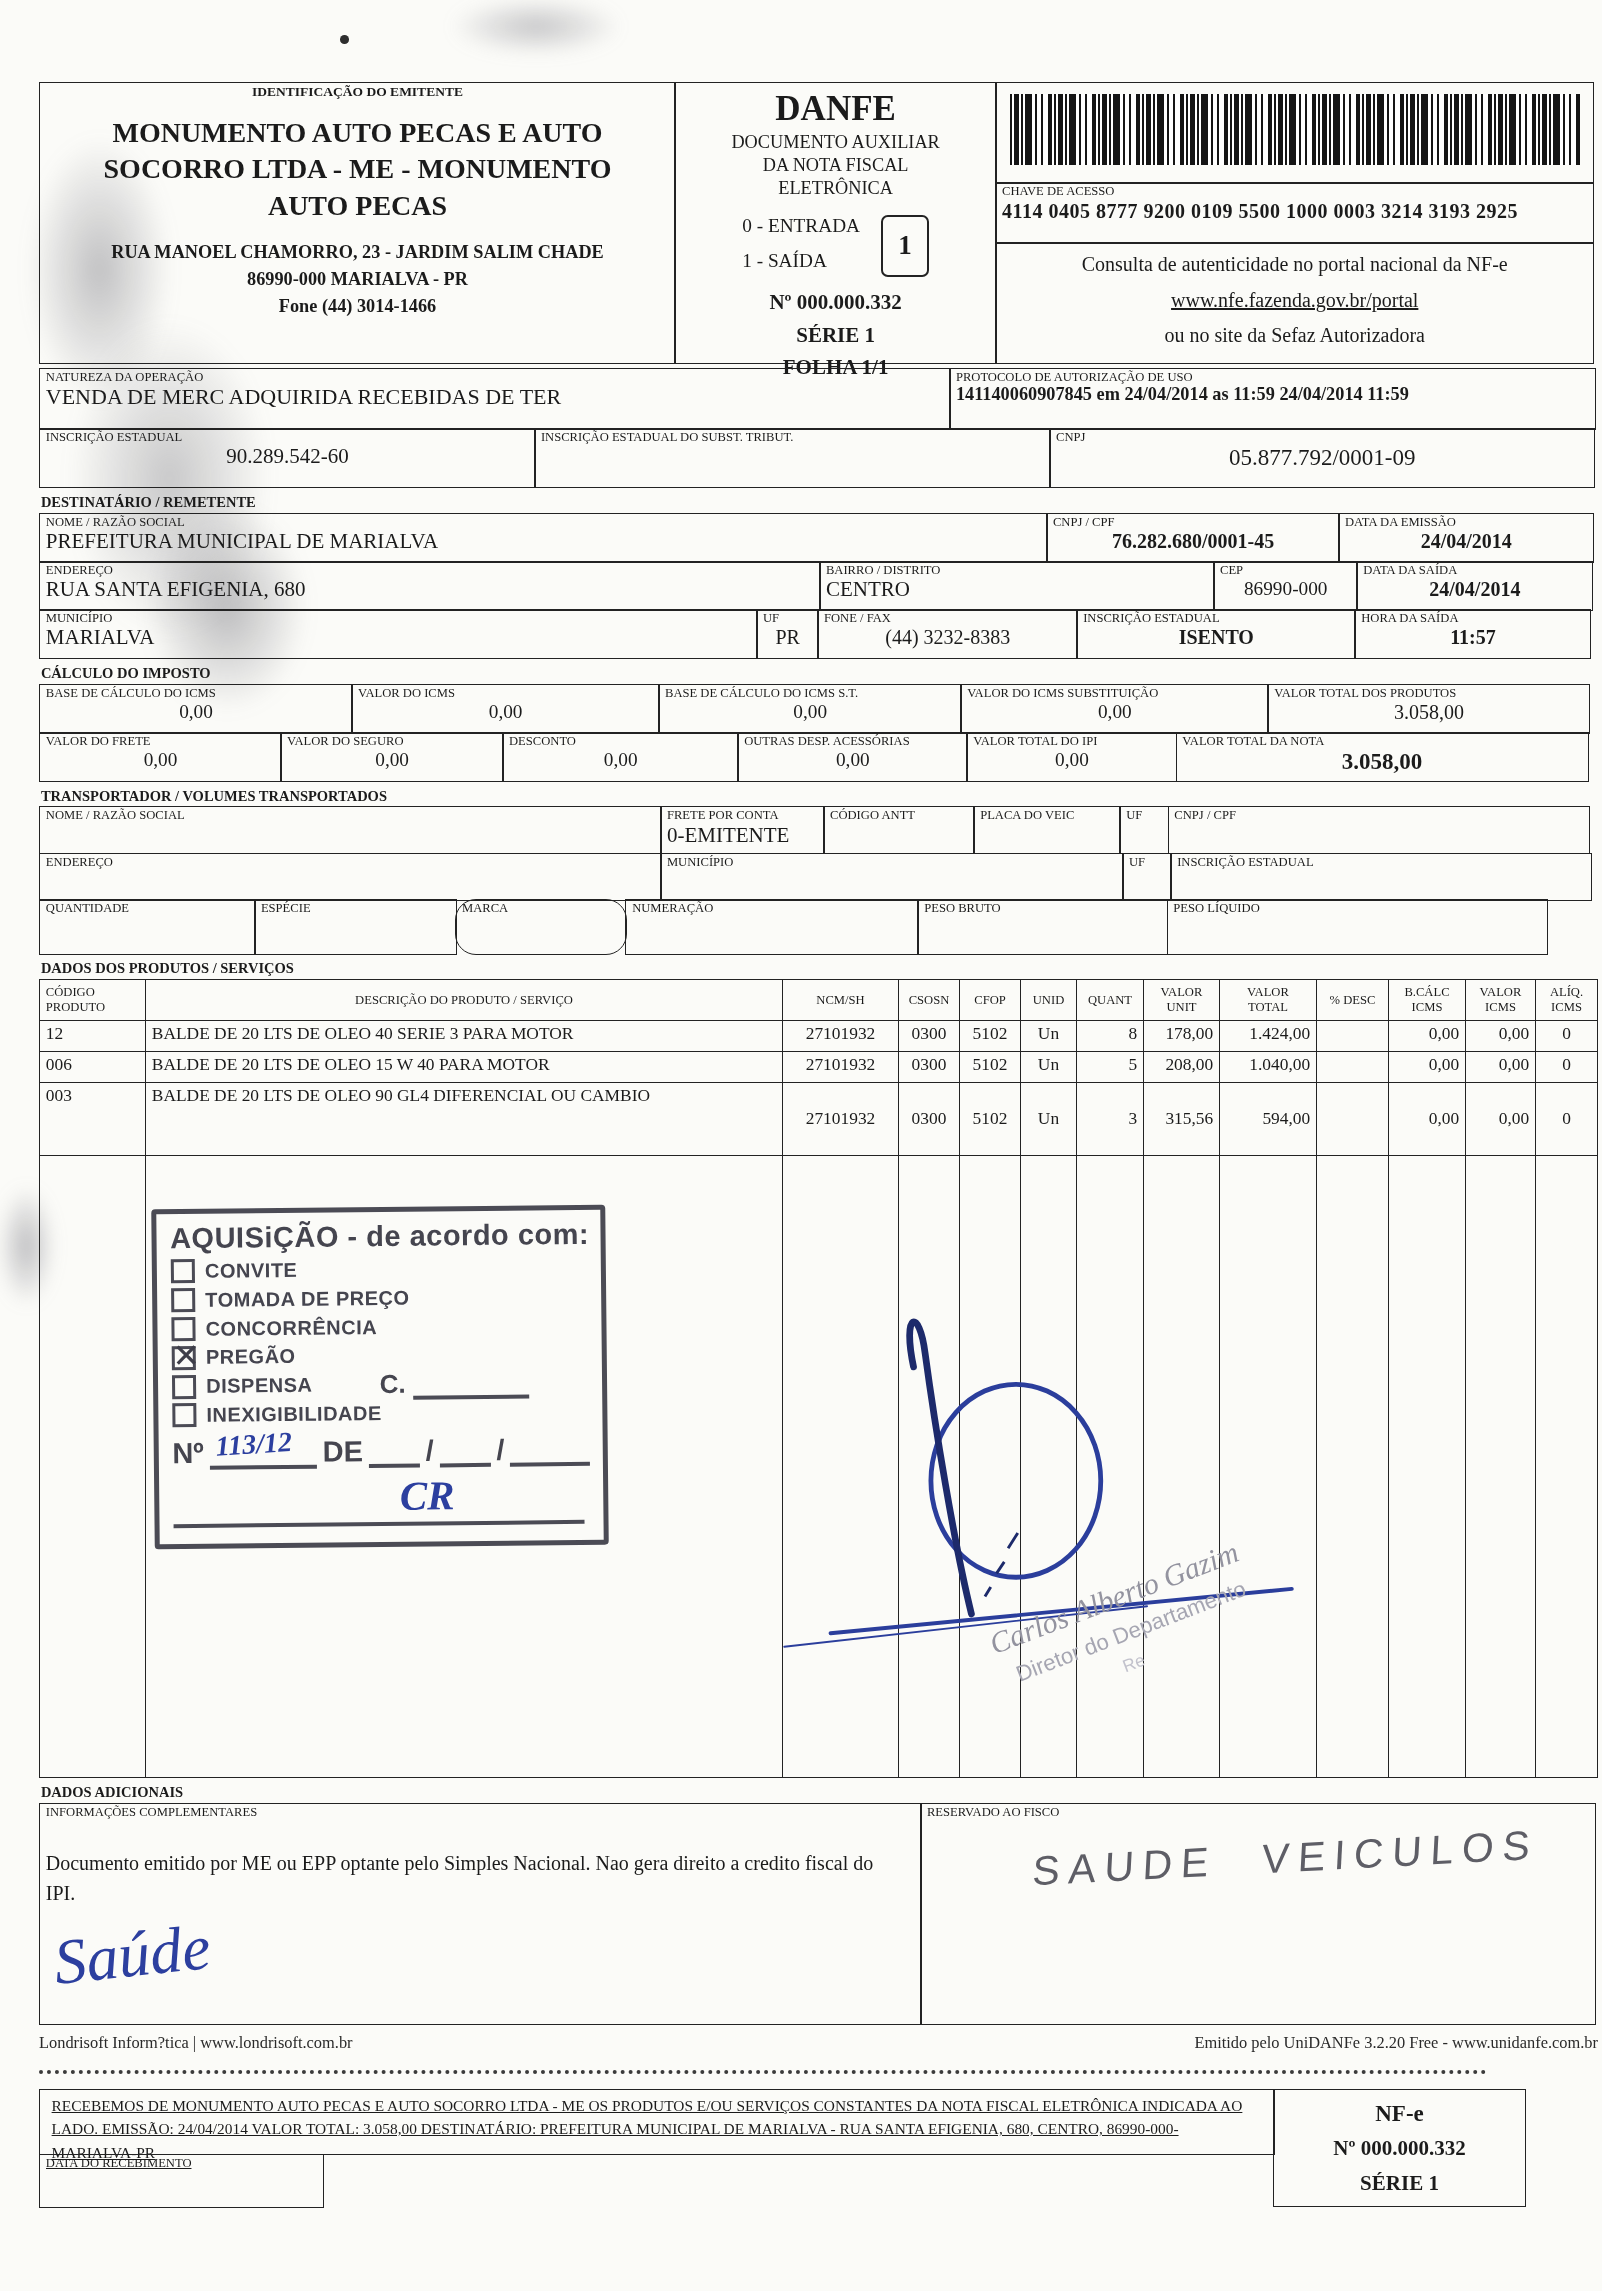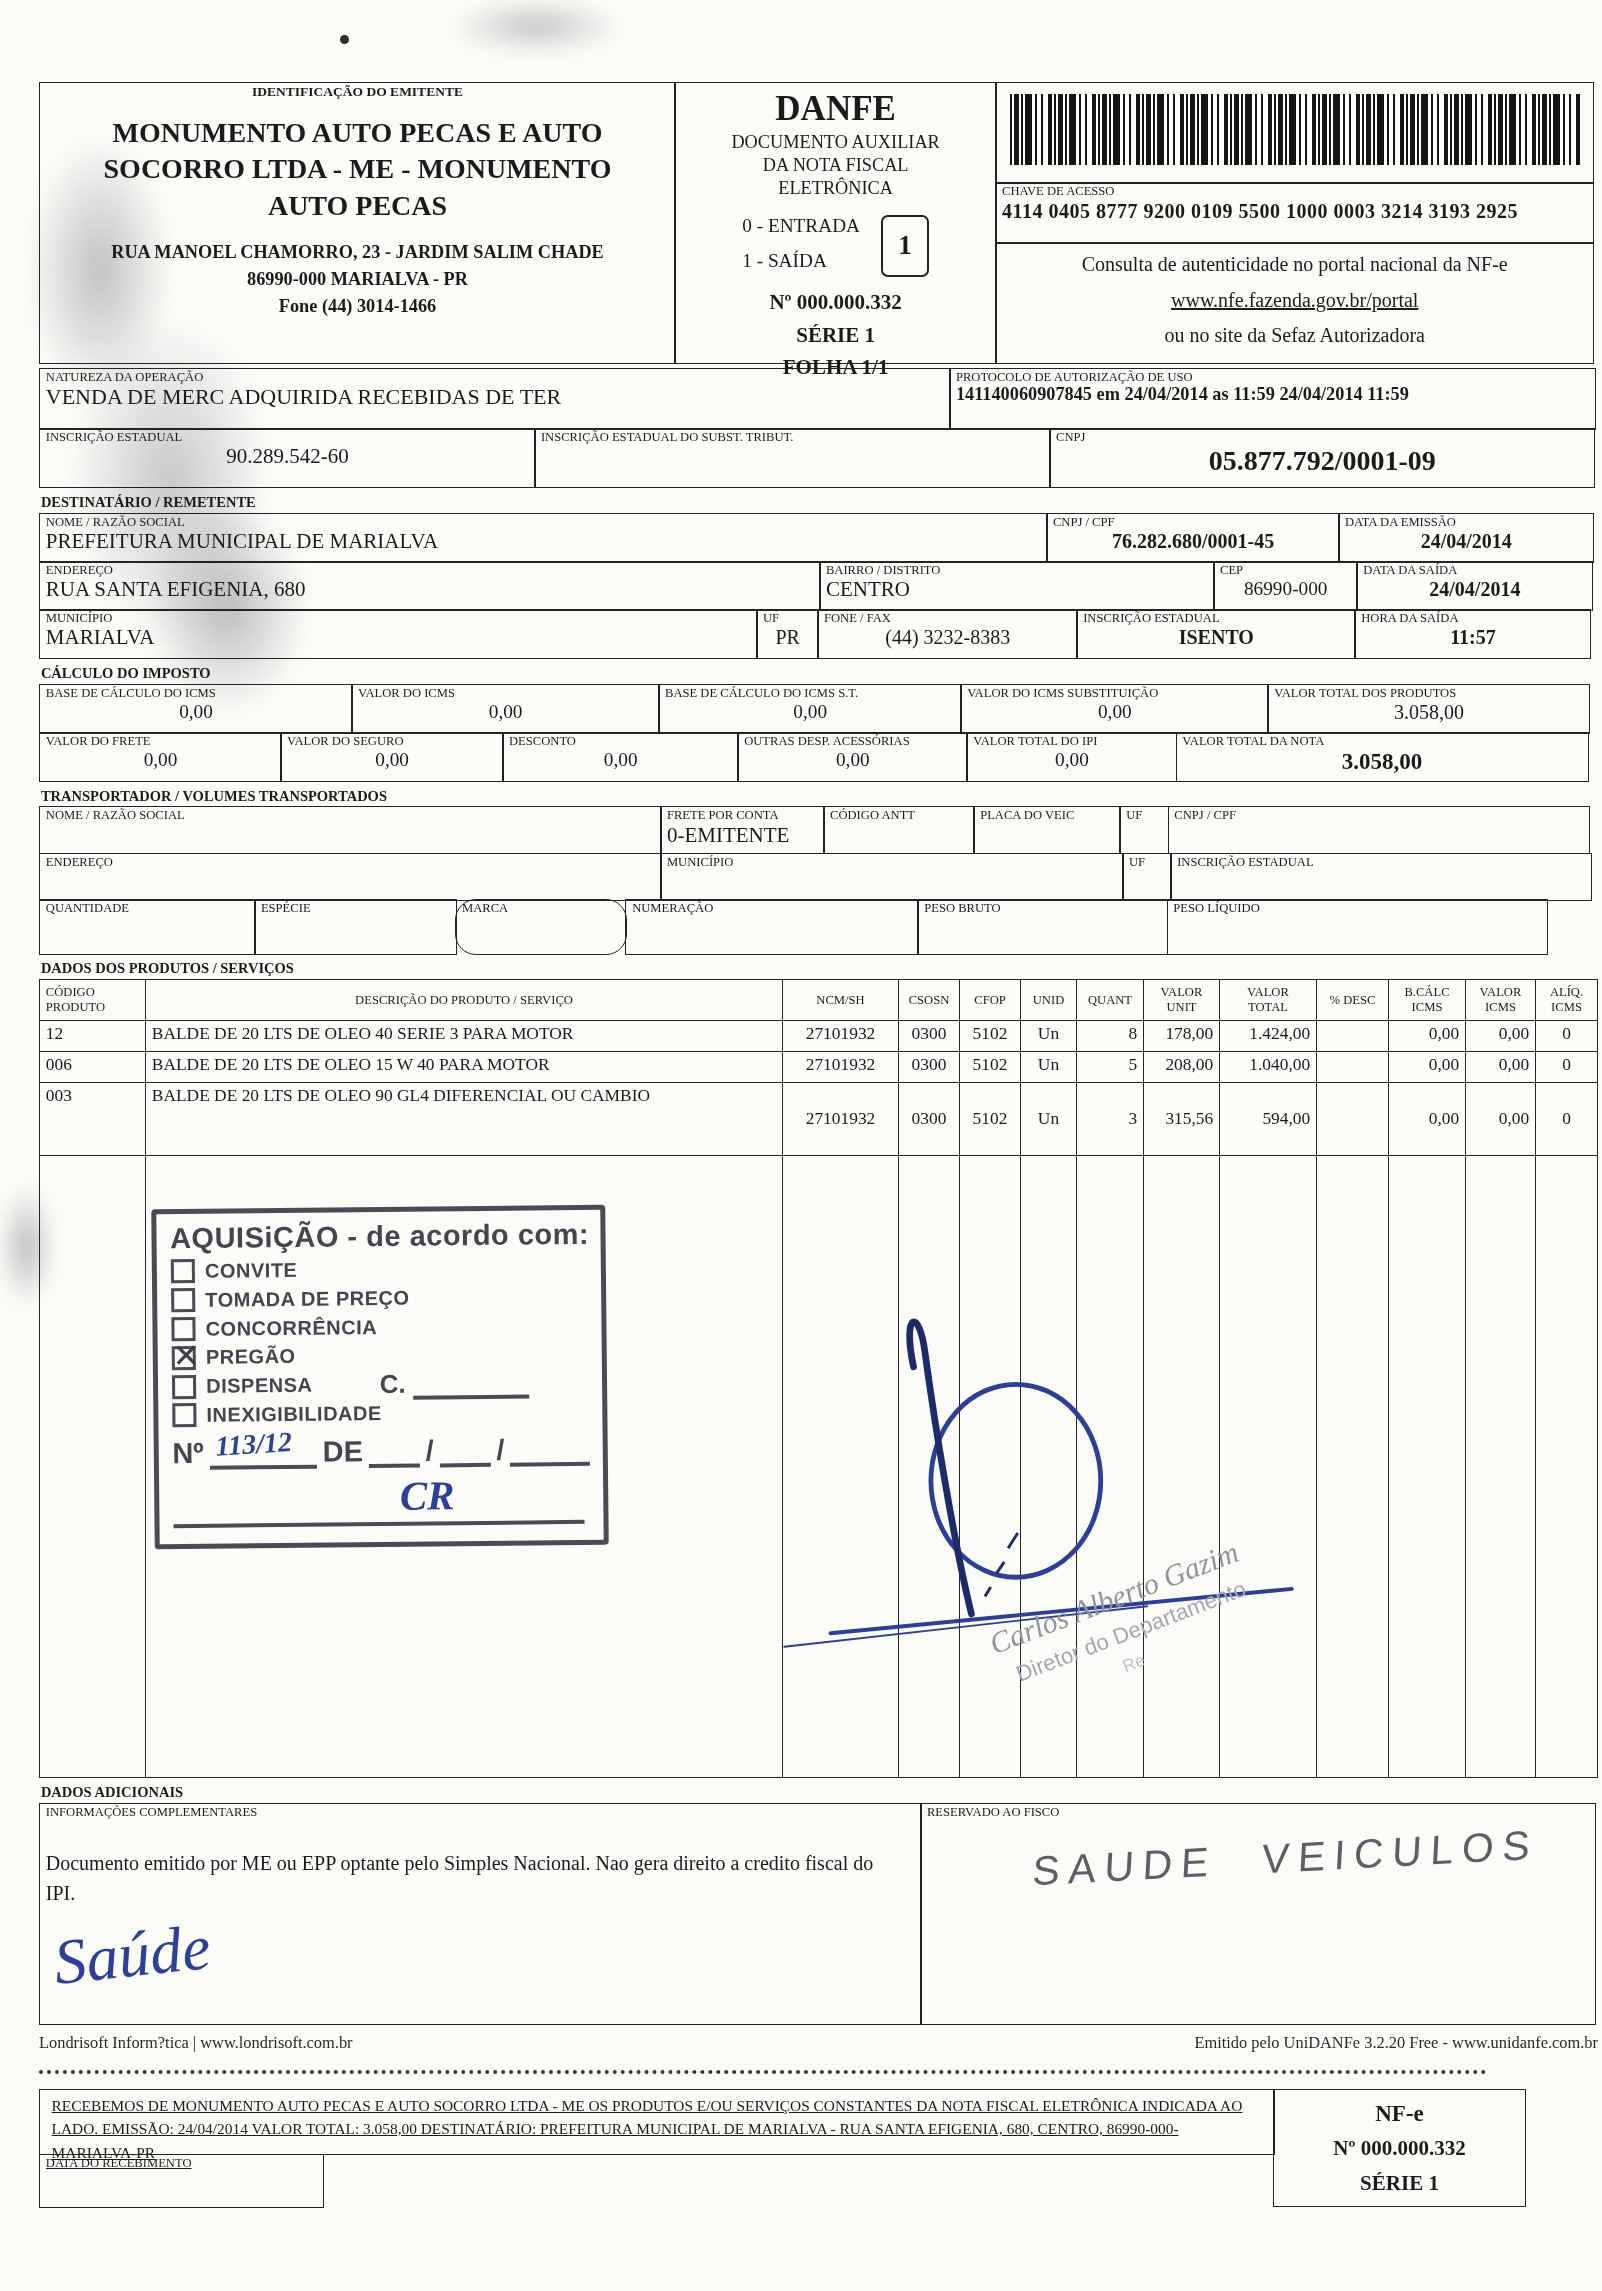--- a/index.html
+++ b/index.html
@@ -178,21 +178,21 @@
     <div class="f" style="width:497px;height:60px;">
       <div class="lb">INSCRIÇÃO ESTADUAL</div>
       <div class="v tc" style="font-size:21px;">90.289.542-60</div>
     </div>
     <div class="f" style="width:517px;height:60px;">
       <div class="lb">INSCRIÇÃO ESTADUAL DO SUBST. TRIBUT.</div>
       <div class="v tc"></div>
     </div>
     <div class="f" style="width:546px;height:60px;">
       <div class="lb">CNPJ</div>
-      <div class="v tc" style="font-size:28px;font-weight:bold;">05.877.792/0001-09</div>
+      <div class="v tc" style="font-size:23px;">05.877.792/0001-09</div>
     </div>
   </div>
 
   <div class="sec">DESTINATÁRIO / REMETENTE</div>
   <div class="stack">
     <div class="row">
       <div class="f" style="width:1009px;height:50px;">
         <div class="lb">NOME / RAZÃO SOCIAL</div>
         <div class="v" style="font-size:21px;">PREFEITURA MUNICIPAL DE MARIALVA</div>
       </div>

